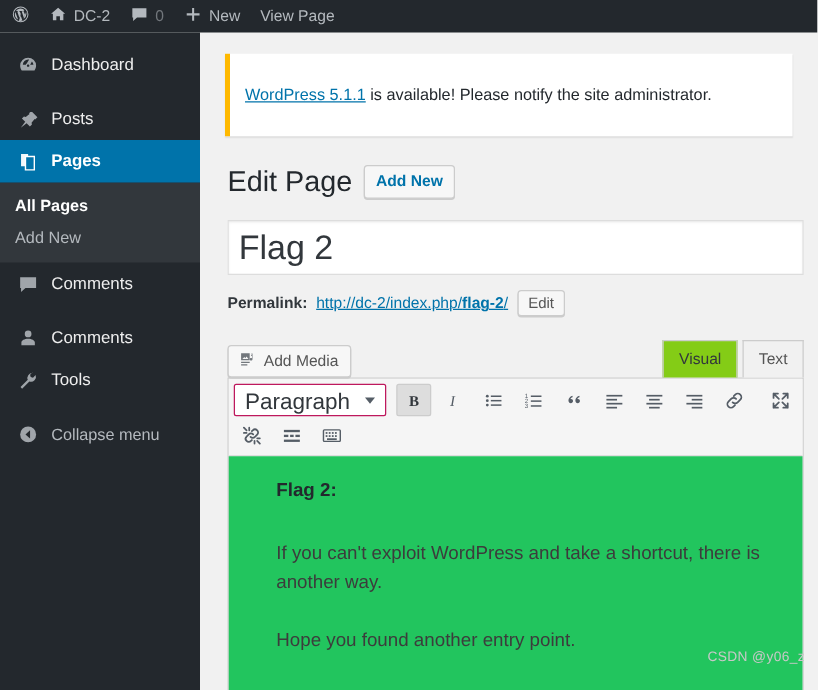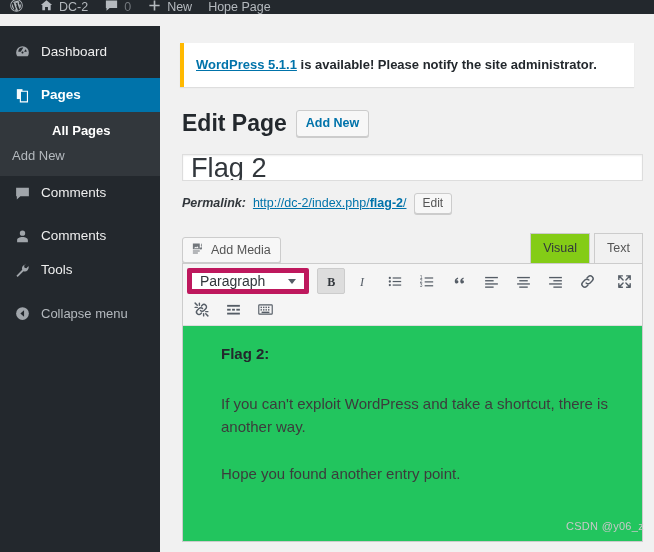--- a/index.html
+++ b/index.html
@@ -8,21 +8,21 @@
     width: 654px; height: 552px;
     overflow: hidden;
     font-family: "Liberation Sans", sans-serif;
     background: #f1f1f1;
   }
   #root { position: relative; width: 654px; height: 552px; overflow: hidden; }
 
   
   .adminbar {
     position: absolute; top: 0; left: 0;
-    width: 654px; height: 14px;
+    width: 654px; height: 26px;
     background: #23282d;
     display: flex; align-items: center;
     color: #b4b9be;
     font-size: 12.5px;
     z-index: 30;
   }
   .ab-item {
     display: flex; align-items: center; gap: 5px;
     height: 26px; padding: 0 8px;
     color: #b4b9be; text-decoration: none;
@@ -72,54 +72,53 @@
     border-right: 8px solid #f1f1f1;
   }
   .submenu { background: #32373c; padding: 6px 0 8px 0; }
   .submenu a {
     display: block;
     padding: 5px 0 5px 12px;
     font-size: 13px;
     color: #b4b9be;
     text-decoration: none;
   }
-  .submenu a.current { color: #fff; font-weight: 700; margin-left: 40px; }
+  .submenu a.current { color: #fff; font-weight: 700; }
   .collapse { color: #b4b9be; font-size: 13px; }
 
   
   .content {
     position: absolute; top: 26px; left: 160px;
     width: 494px; height: 526px;
     background: #f1f1f1;
     overflow: hidden;
   }
 
   .notice {
     margin: 17px 20px 0 20px;
     background: #fff;
     border-left: 4px solid #ffb900;
     box-shadow: 0 1px 1px 0 rgba(0,0,0,.08);
-    padding: 12px 12px;
+    padding: 23px 12px;
     font-size: 13px;
     color: #23282d;
     line-height: 1.5;
-    font-weight: bold;
   }
   .notice a {
     color: #0073aa;
     text-decoration: underline;
   }
 
   .page-head {
     display: flex; align-items: center; gap: 9px;
     margin: 22px 20px 0 22px;
   }
   .page-title {
     font-size: 23px;
-    font-weight: 700;
+    font-weight: 400;
     color: #23282d;
     margin: 0;
     line-height: 1.3;
   }
   .btn-addnew {
     background: #f7f7f7;
     border: 1px solid #ccc;
     border-radius: 3px;
     color: #0073aa;
     font-size: 12.5px;
@@ -127,39 +126,39 @@
     padding: 3px 9px 4px 9px;
     line-height: 1.5;
     box-shadow: 0 1px 0 #ccc;
     cursor: pointer;
     font-family: "Liberation Sans", sans-serif;
   }
 
   .title-wrap { margin: 16px 11px 0 22px; }
   .title-input {
     width: 100%;
-    height: 27px;
+    height: 44px;
     padding: 12px 8px;
     font-size: 1.7em;
     font-family: "Liberation Sans", sans-serif;
     line-height: 100%;
     color: #32373c;
     background: #fff;
     border: 1px solid #ddd;
     outline: none;
     box-shadow: inset 0 1px 2px rgba(0,0,0,.07);
   }
   .permalink {
     margin: 10px 0 0 0;
     font-size: 12.5px;
     color: #32373c;
     display: flex; align-items: center; gap: 7px;
     line-height: 24px;
   }
-  .permalink .pm-label { font-weight: 700; font-style: italic; }
+  .permalink .pm-label { font-weight: 700; }
   .permalink .pm-link {
     color: #0073aa;
     text-decoration: underline;
   }
   .permalink .pm-link b { font-weight: 700; }
   .btn-edit {
     background: #f7f7f7;
     border: 1px solid #ccc;
     border-radius: 3px;
     color: #555;
@@ -231,23 +230,23 @@
   }
   .tb-btn.active {
     background: #ddd;
     border-color: #ccc;
   }
   .tb-btn svg { display: block; }
   .tb-select {
     position: relative;
     width: 122px; height: 26px;
     background: #fff;
-    border: 5px solid #be185d;
+    border: 1px solid #be185d;
     border-radius: 2px;
-    font-size: 14px;
+    font-size: 18px;
     color: #32373c;
     display: flex; align-items: flex-end;
     padding: 0 8px;
     margin: 1px 6px 1px 2px;
     cursor: pointer;
   }
   .tb-select .caret {
     position: absolute; right: 8px; top: 50%; margin-top: -2px;
     width: 0; height: 0;
     border-left: 4px solid transparent;
@@ -311,39 +310,47 @@
     </a>
     <a class="ab-item">
       <span>
         <svg width="15" height="15" viewBox="0 0 24 24" fill="#b4b9be">
           <path d="M10.7 3.8h2.6v6.9h6.9v2.6h-6.9v6.9h-2.6v-6.9H3.8v-2.6h6.9V3.8z"></path>
         </svg>
       </span>
       <span class="lbl">New</span>
     </a>
     <a class="ab-item">
-      <span class="lbl">Hope Page</span>
+      <span class="lbl">View Page</span>
     </a>
   </div>
 
   <div class="sidebar">
 
     <div class="menu-sep"></div>
 
     <a class="menu-item">
       <span class="mi-icon">
         <svg width="17" height="17" viewBox="0 0 24 24" fill="#a0a5aa">
           <path d="M12 3a9 9 0 0 0-9 9c0 2 .7 3.9 1.8 5.4h14.4A8.9 8.9 0 0 0 21 12a9 9 0 0 0-9-9zm0 2.1c.6 0 1 .2 1 .2l-2.6 4.3c-.5.3-.9.8-1 1.4H6a6.1 6.1 0 0 1 6-5.9zm4.3 2.3c.9 1 1.5 2.2 1.7 3.6h-3.7l2-3.6zM12 10.6c.8 0 1.4.6 1.4 1.4s-.6 1.4-1.4 1.4-1.4-.6-1.4-1.4.6-1.4 1.4-1.4z"></path>
         </svg>
       </span>
       <span class="mi-label">Dashboard</span>
     </a>
 
     <div class="menu-sep"></div>
 
+    <a class="menu-item">
+      <span class="mi-icon">
+        <svg width="17" height="17" viewBox="0 0 24 24" fill="#a0a5aa">
+          <path d="M15.6 2.6 13 5.2l.6.6-4.3 3.4-2-.4-2.3 2.3 3.7 3.7-5 6.6 6.6-5 3.7 3.7 2.3-2.3-.4-2 3.4-4.3.6.6 2.6-2.6-7-7z"></path>
+        </svg>
+      </span>
+      <span class="mi-label">Posts</span>
+    </a>
 
 
     <a class="menu-item current">
       <span class="mi-icon">
         <svg width="17" height="17" viewBox="0 0 24 24" fill="#ffffff">
           <path d="M4 3h8v14H4V3z" opacity=".95"></path>
           <path d="M9 6h10v15H9V6z" fill="#0073aa" stroke="#ffffff" stroke-width="1.6"></path>
         </svg>
       </span>
       <span class="mi-label">Pages</span>

